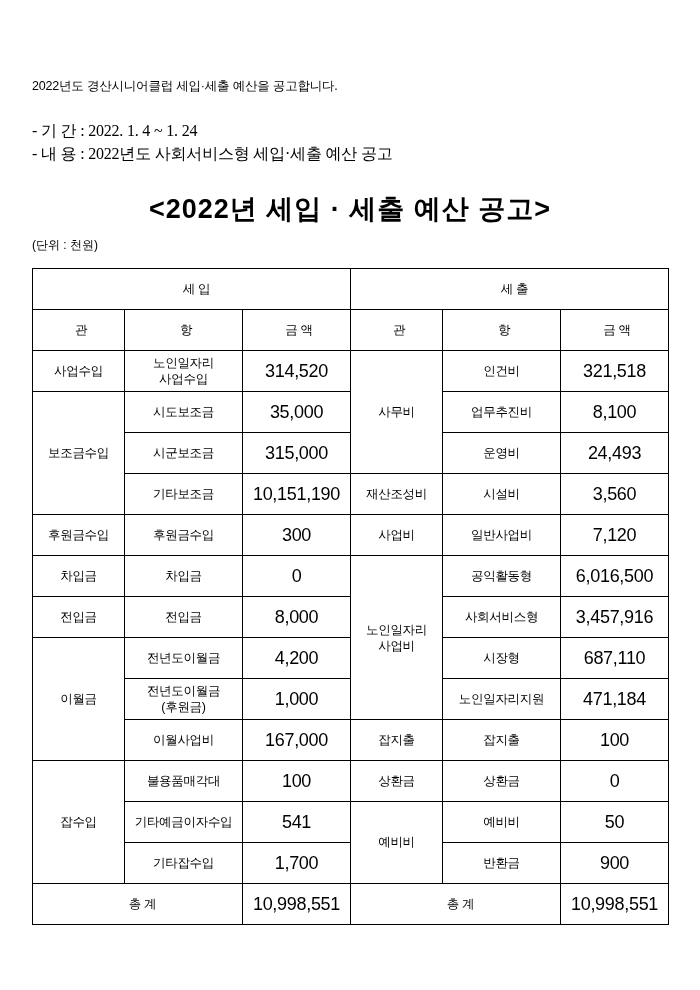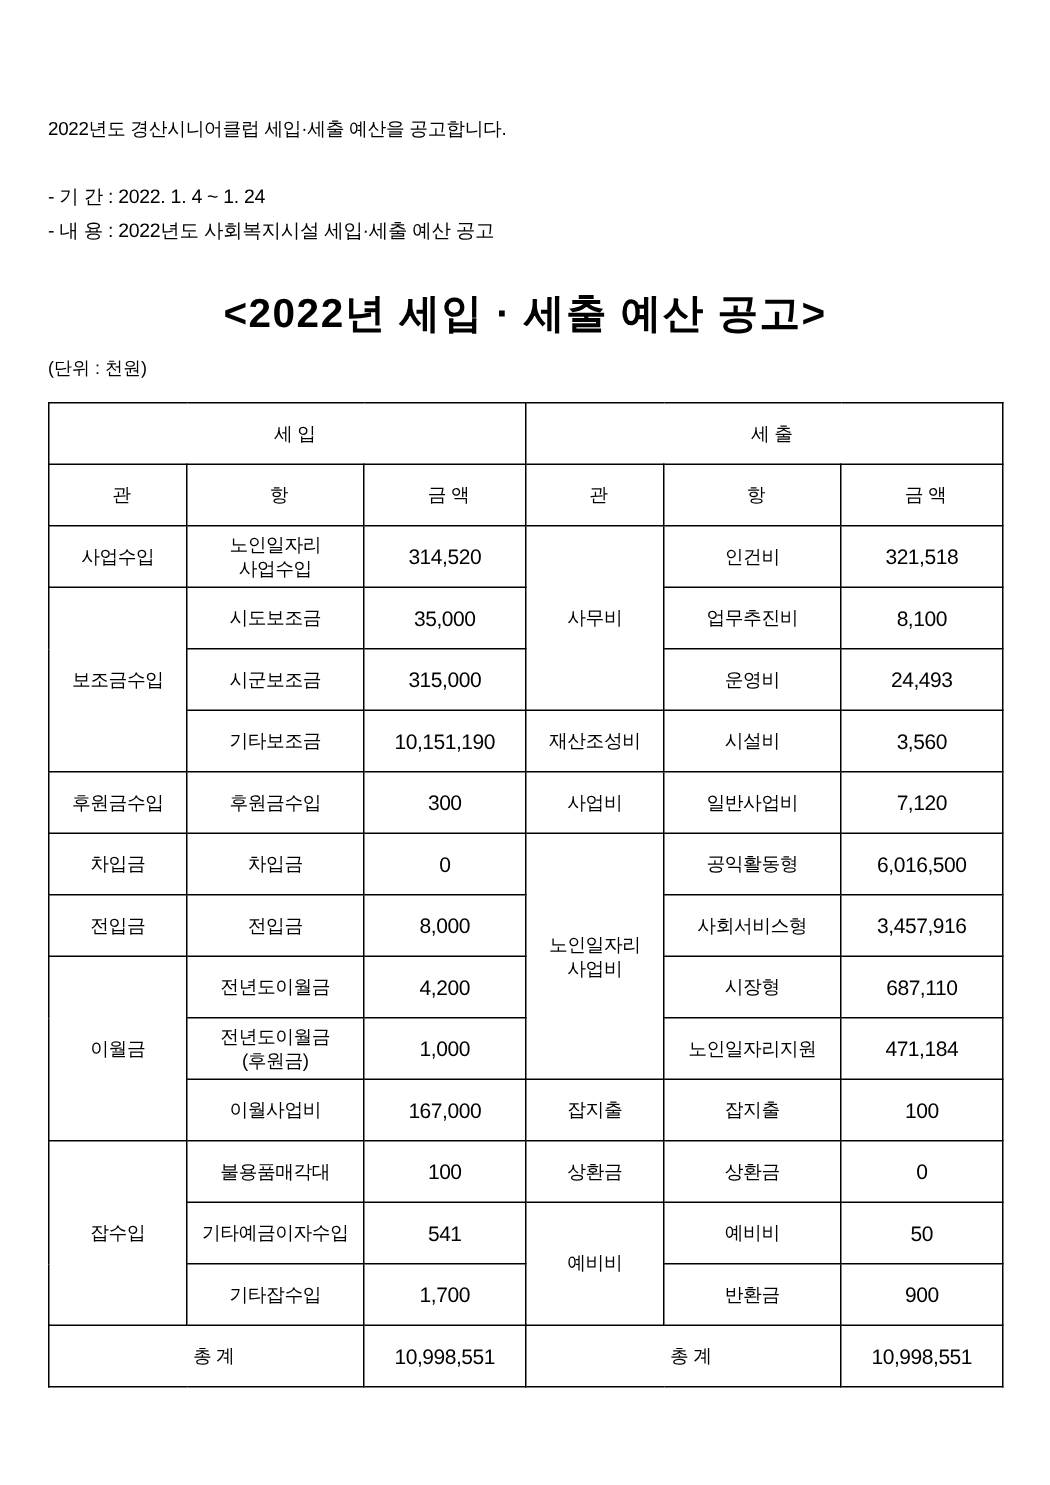--- a/index.html
+++ b/index.html
@@ -24,23 +24,24 @@
   }
   .intro {
     margin-top: 76px;
     font-size: 12.5px;
     line-height: 21px;
     letter-spacing: -0.2px;
   }
   .intro div { white-space: pre; }
   .terms {
     margin-top: 22px;
-    font-size: 13px;
+    font-size: 16px;
     line-height: 23px;
     letter-spacing: -0.2px;
+    font-family: Liberation Serif, serif;
   }
   .terms div { white-space: pre; }
   .doc-title {
     margin-top: 26px;
     text-align: center;
     font-size: 27px;
     font-weight: bold;
     letter-spacing: 1px;
   }
   .unit-note {
@@ -59,21 +60,21 @@
     border: 1px solid #000000;
     text-align: center;
     vertical-align: middle;
     font-size: 12.5px;
     font-weight: normal;
     height: 40px;
     padding: 0 2px;
     letter-spacing: -0.3px;
   }
   table.budget td.amount {
-    font-size: 14px;
+    font-size: 18px;
   }
   .hdr-main {
     letter-spacing: 10px;
     text-indent: 10px;
     font-size: 13px;
   }
   .hdr-sub {
     letter-spacing: 5px;
     text-indent: 5px;
     font-size: 13px;
@@ -92,21 +93,21 @@
 <body>
 
 <div class="page">
 
   <div class="intro">
     <div>2022년도 경산시니어클럽 세입·세출 예산을 공고합니다.</div>
   </div>
 
   <div class="terms">
     <div>- 기 간 : 2022. 1. 4 ~ 1. 24</div>
-    <div>- 내 용 : 2022년도 사회복지시설 세입·세출 예산 공고</div>
+    <div>- 내 용 : 2022년도 사회서비스형 세입·세출 예산 공고</div>
   </div>
 
   <div class="doc-title">&lt;2022년 세입 · 세출 예산 공고&gt;</div>
 
   <div class="unit-note">(단위 : 천원)</div>
 
   <table class="budget">
     <colgroup>
       <col class="c-gwan">
         <col class="c-hang">

